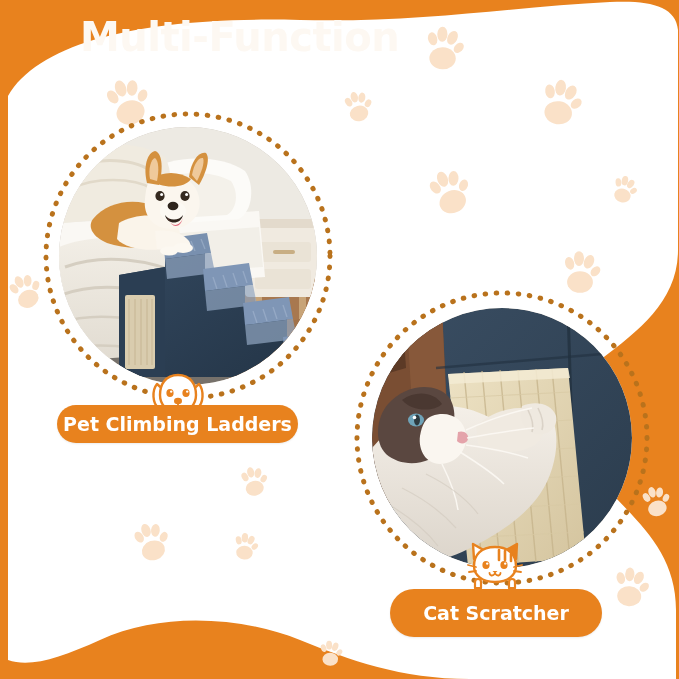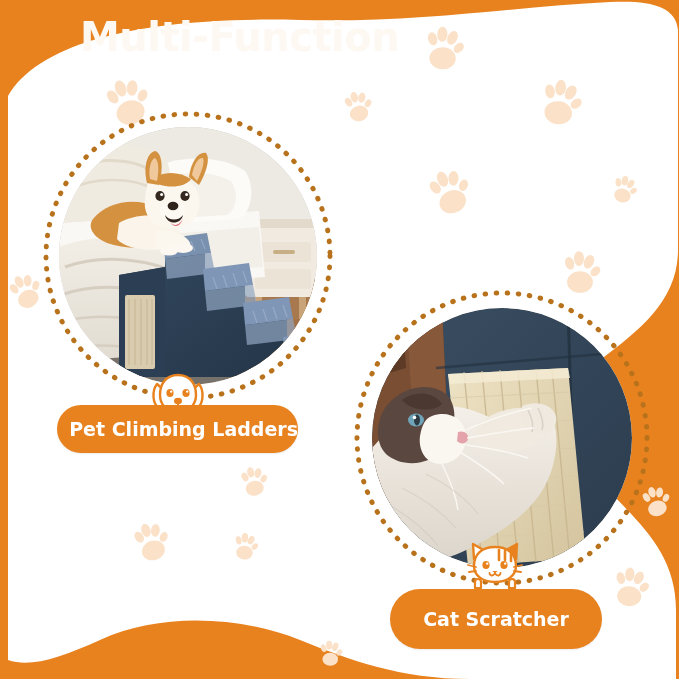--- a/index.html
+++ b/index.html
@@ -56,22 +56,22 @@
     position:absolute;
     z-index:32;
     background:#E8821E;
     border-radius:999px;
     color:#FFFFFF;
     font-weight:bold;
     display:flex;align-items:center;justify-content:center;
     box-shadow:0 1px 2px rgba(0,0,0,0.08);
     white-space:nowrap;
   }
-  #pill-dog{left:57px;top:405px;width:241px;height:48px;font-size:19px;justify-content:flex-end;}
-  #pill-cat{left:390px;top:589px;width:212px;height:60px;font-size:19px;}
+  #pill-dog{left:57px;top:405px;width:241px;height:38px;font-size:19px;}
+  #pill-cat{left:390px;top:589px;width:212px;height:48px;font-size:19px;}
 
   .mascot{position:absolute;z-index:31;}
   .mascot svg{display:block;}
   #mascot-dog{left:148px;top:372px;}
   #mascot-cat{left:466px;top:541px;}
 </style>
 </head>
 <body>
 
 <div class="poster">

